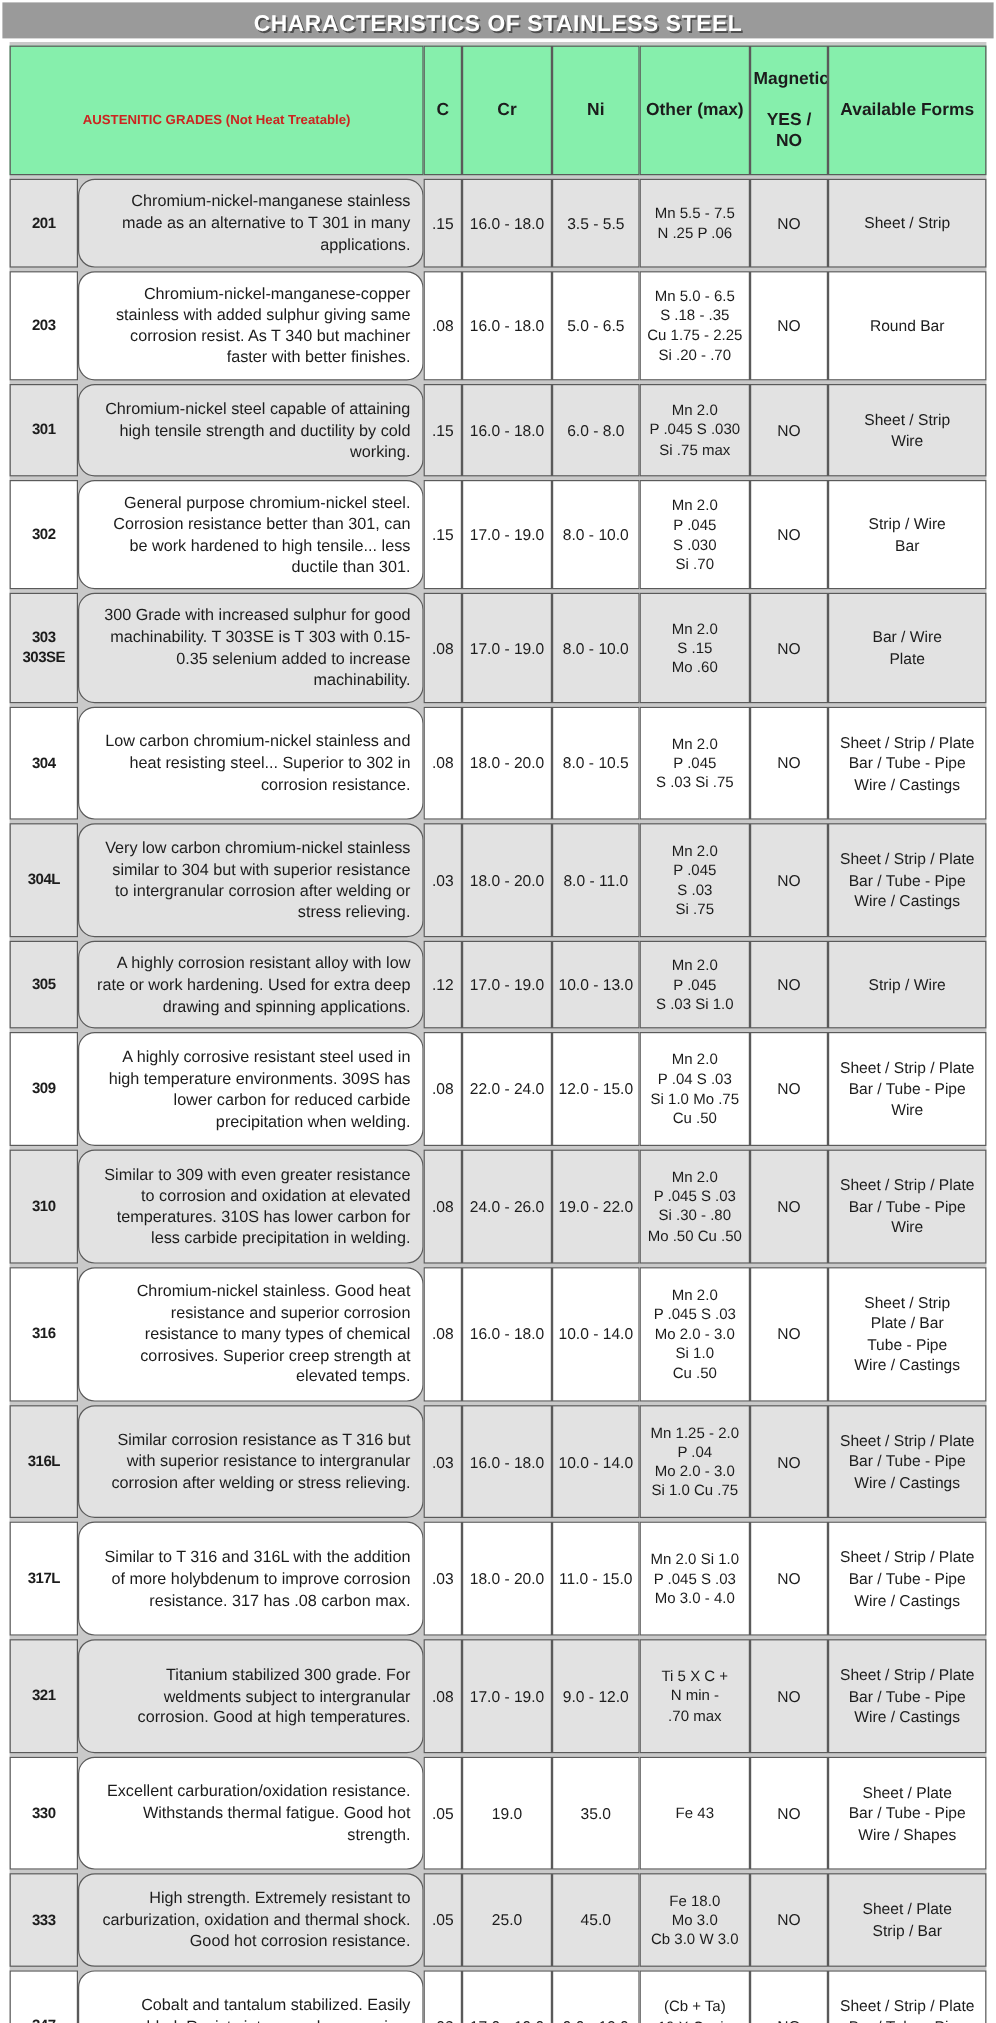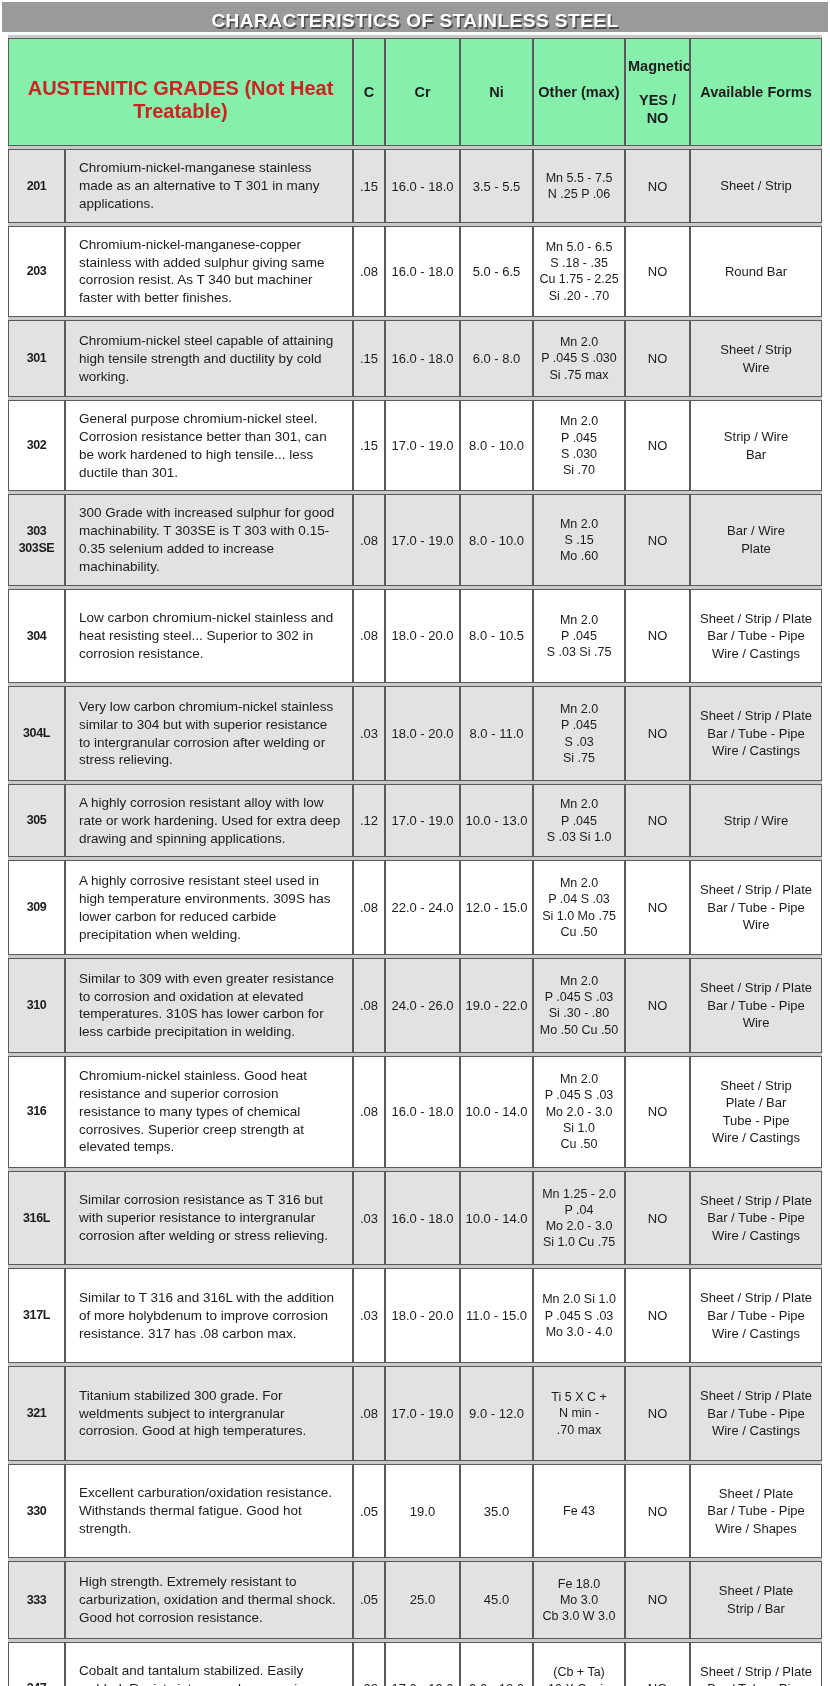--- a/index.html
+++ b/index.html
@@ -28,29 +28,29 @@
     width:814px;table-layout:fixed;border-collapse:separate;border-spacing:0 3px;
   }
   col.c-grade{width:57px;} col.c-desc{width:288px;} col.c-c{width:32px;}
   col.c-cr{width:75px;} col.c-ni{width:73px;} col.c-other{width:92px;}
   col.c-mag{width:65px;} col.c-forms{width:132px;}
   th,td{
     border:1px solid var(--border);vertical-align:middle;
     white-space:pre-line;overflow:hidden;
   }
   thead th{background:#86efac;height:52px;font-size:14.5px;font-weight:bold;text-align:center;padding:2px;}
-  th.th-grades{color:var(--accent-red);font-size:20px;padding-top:18px;}
+  th.th-grades{color:var(--accent-red);font-size:11px;padding-top:18px;}
   th .mag-l1,th .mag-l2{display:block;line-height:1.25;}
   tbody tr.shaded td{background:var(--row-shaded);}
   tbody tr.white td{background:var(--row-white);}
   td.cell-grade{
     font-weight:bold;font-size:12.5px;letter-spacing:-.4px;
     text-align:center;padding:4px 1px;line-height:1.35;
   }
-  td.cell-desc{font-size:13.5px;text-align:left;padding:9px 10px 9px 13px;line-height:1.32;}
+  td.cell-desc{font-size:13.5px;text-align:right;padding:9px 10px 9px 13px;line-height:1.32;border-radius:14px;}
   td.cell-val{font-size:13px;text-align:center;padding:4px 2px;}
   td.cell-other{font-size:12.5px;text-align:center;padding:4px 1px;line-height:1.3;}
   td.cell-mag{font-size:13px;text-align:center;}
   td.cell-forms{font-size:13px;text-align:center;line-height:1.35;padding:20px 2px;}
   .spacer{flex:1;}
 </style>
 </head>
 <body>
 
 <div class="page">

